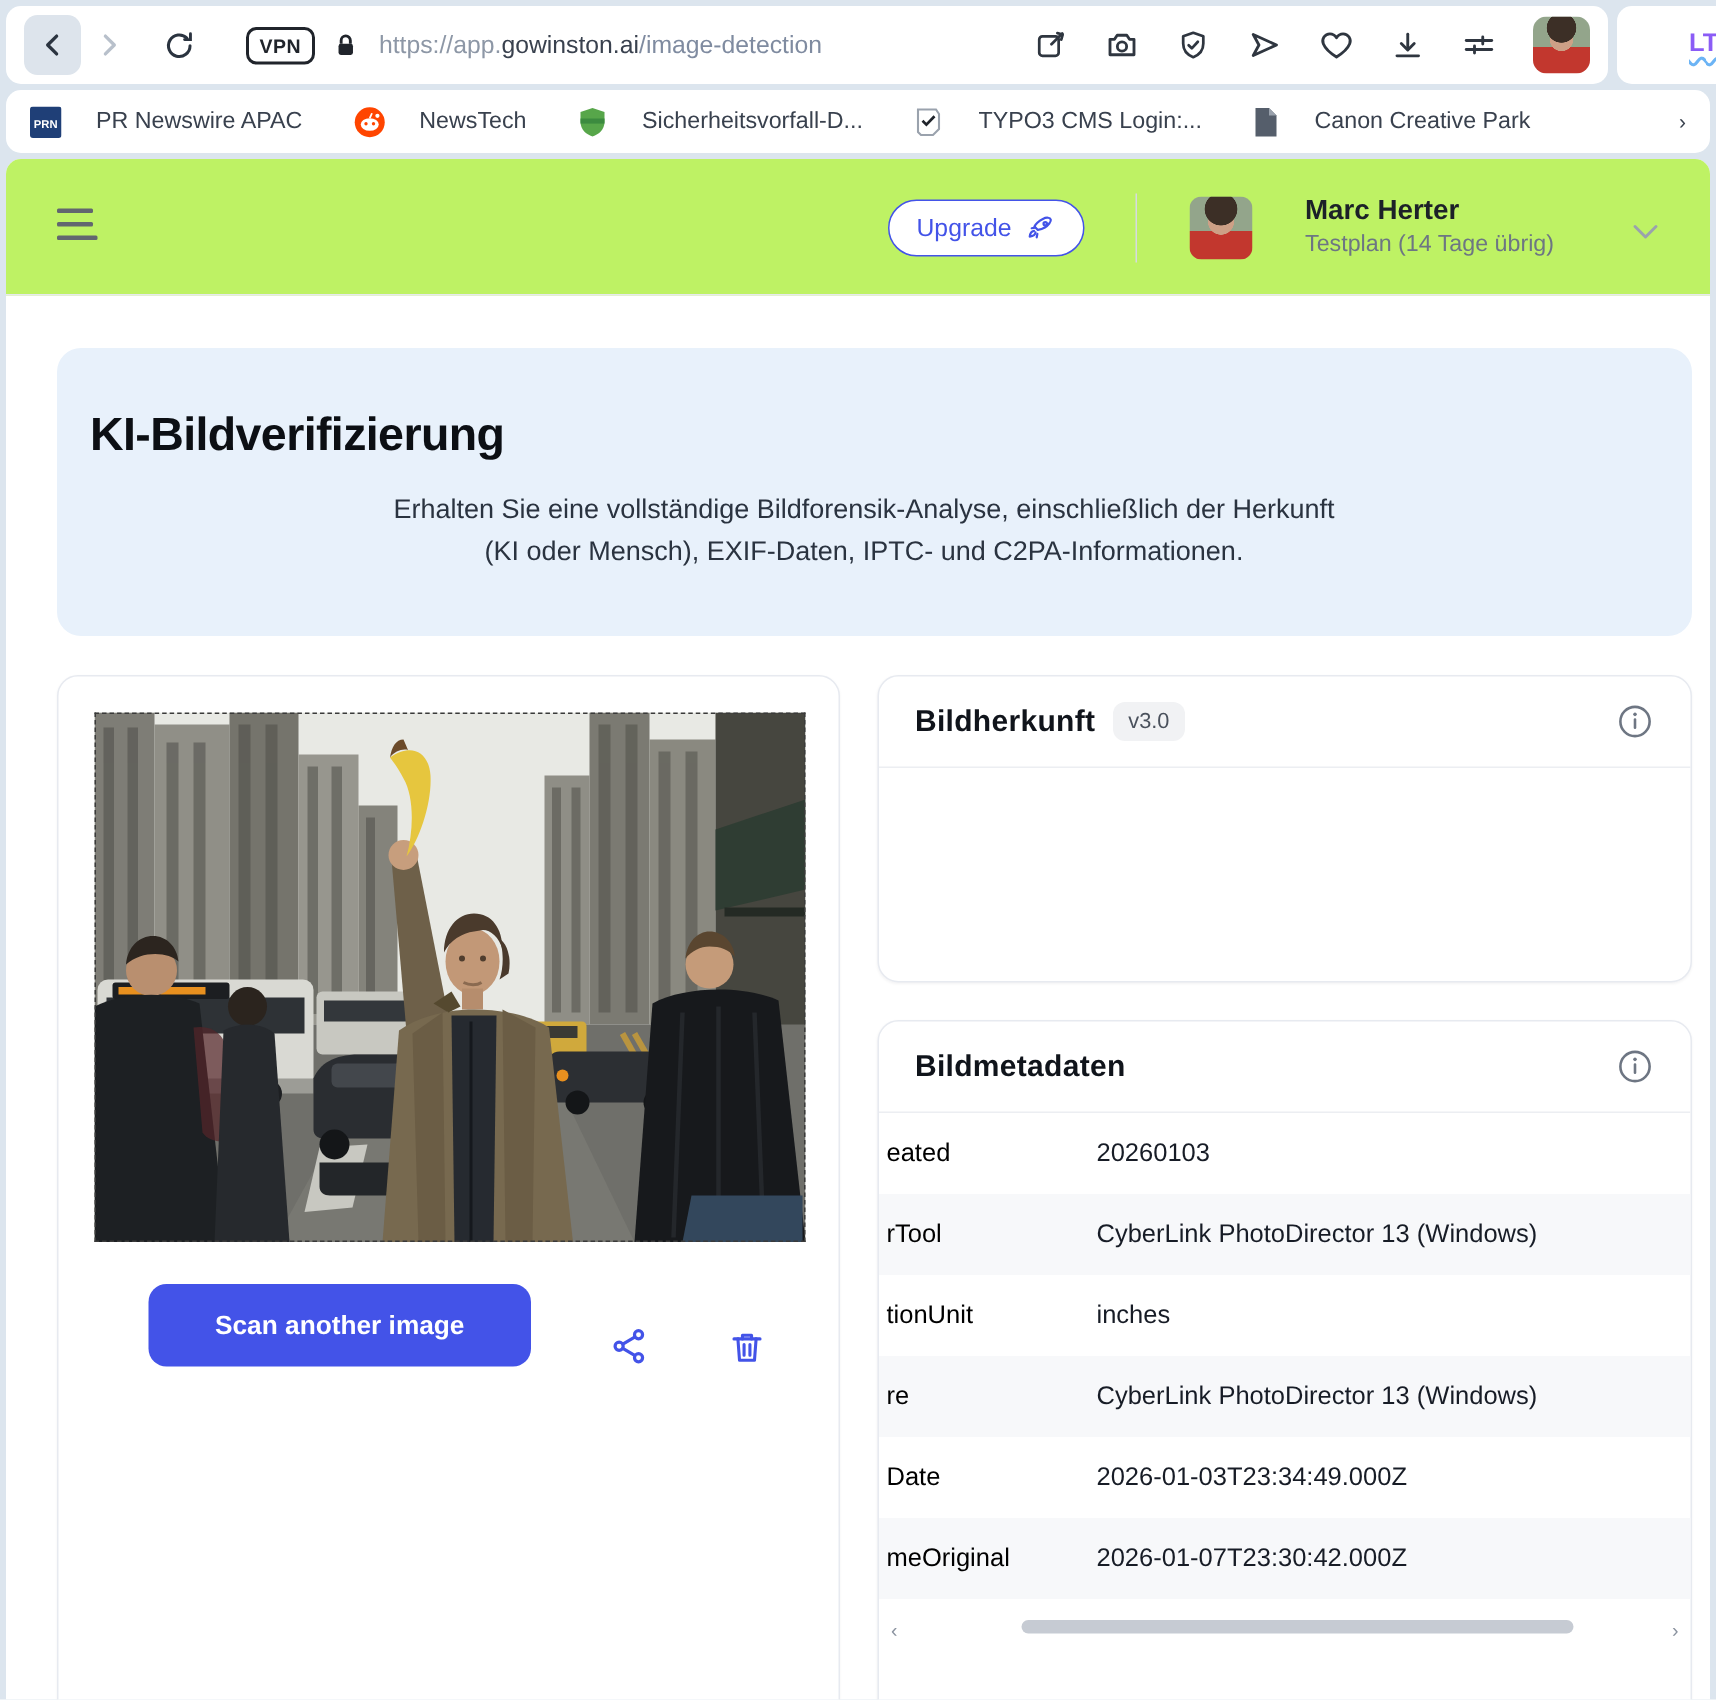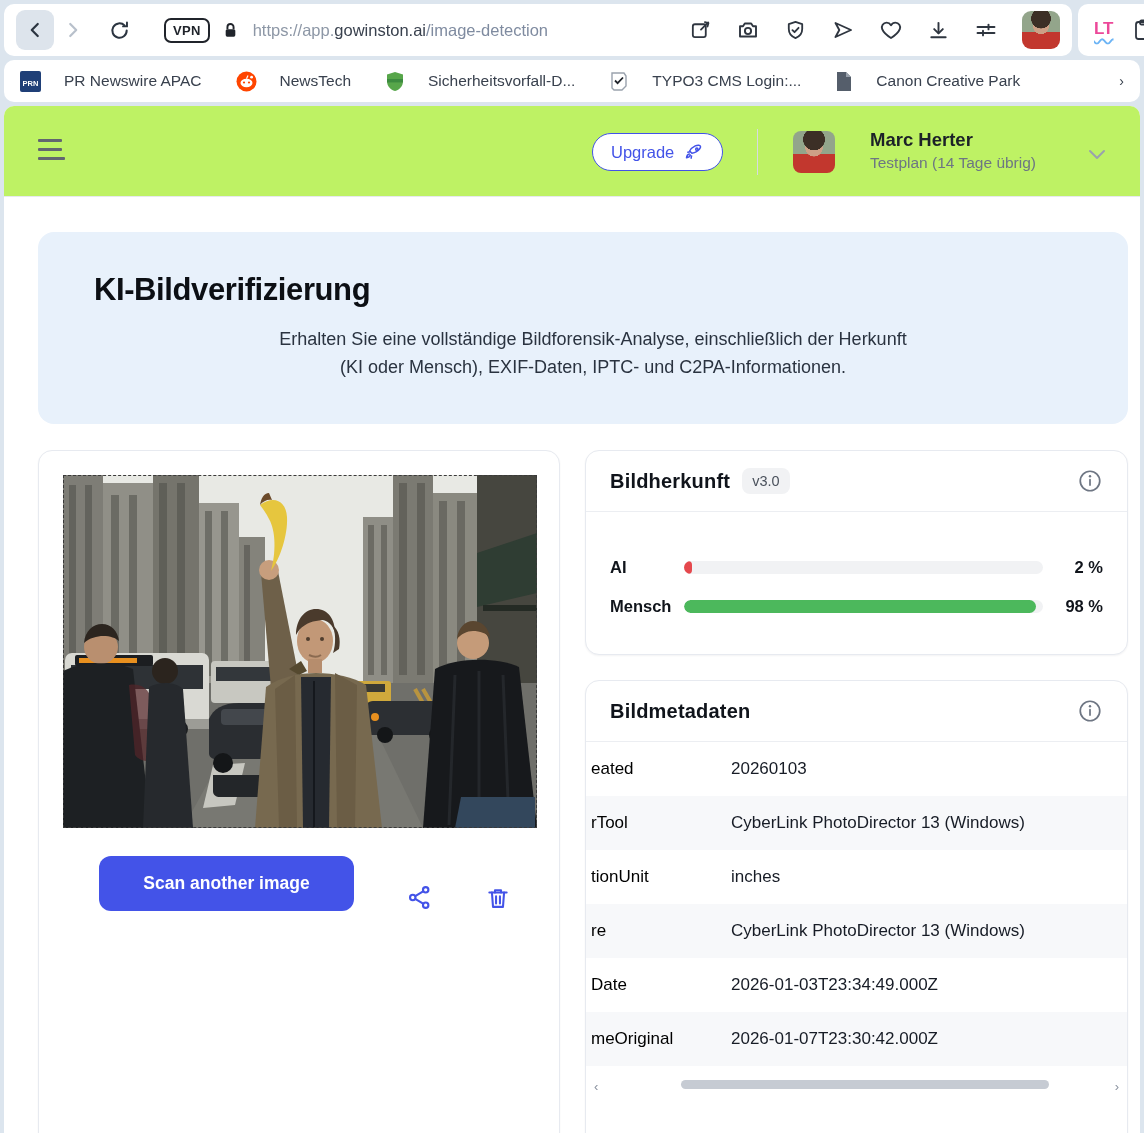--- a/index.html
+++ b/index.html
@@ -15,40 +15,40 @@
   .vpn-badge { border:2px solid #20242b; border-radius:7px; padding:3px 7px; font-size:13px; font-weight:bold; color:#20242b; margin:0 10px 0 26px; letter-spacing:.3px; }
   .url { flex:1; font-size:16.5px; margin-left:12px; white-space:nowrap; overflow:hidden; }
   .url .dim { color:#8d97a6; } .url .host { color:#39414e; } .url .path { color:#7f8ba0; }
   .tb-right { display:flex; align-items:center; gap:24px; margin-left:8px; }
   .avatar { width:38px; height:38px; border-radius:9px; overflow:hidden;
     background:
       radial-gradient(circle at 50% 20%, #3c2f26 0 27%, rgba(0,0,0,0) 28%),
       radial-gradient(circle at 50% 40%, #cda086 0 26%, rgba(0,0,0,0) 27%),
       linear-gradient(#93a58b 0 54%, #c2372e 54% 100%); }
   .ext-panel { position:absolute; left:1078px; top:4px; width:80px; height:52px; background:#ffffff; border-radius:10px; display:flex; align-items:center; gap:20px; padding-left:16px; }
-  .lt-icon { font-weight:800; font-size:17px; color:#ec4899; border-bottom:3px solid transparent;
-    text-decoration:underline wavy #6cb4f5 2px; text-underline-offset:4px; }
+  .lt-icon { font-weight:800; font-size:17px; color:#8b5cf6; border-bottom:3px solid transparent;
+    text-decoration:underline wavy #6cb4f5 2px; text-underline-offset:4px;margin-left:32px; }
   .bookmarks-bar { position:absolute; left:4px; top:60px; width:1136px; height:42px; background:#ffffff; border-radius:10px; display:flex; align-items:center; padding:0 16px; gap:34px; }
   .bm-item { display:flex; align-items:center; gap:23px; font-size:15.5px; color:#39414e; white-space:nowrap; }
   .bm-overflow { margin-left:auto; color:#39414e; font-size:14px; }
 
   
   .page { position:absolute; left:4px; top:106px; width:1136px; height:1027px; background:#ffffff; border-radius:10px 10px 0 0; overflow:hidden; }
   .app-header { position:relative; height:91px; background:#bef264; border-bottom:1px solid #e7e9ee; }
   .hamburger { position:absolute; left:34px; top:33px; width:30px; cursor:pointer; }
   .hamburger span { display:block; height:3px; background:#62666f; margin-bottom:6px; border-radius:1px; }
   .hamburger span:nth-child(1){width:24px;} .hamburger span:nth-child(2){width:24px;} .hamburger span:nth-child(3){width:27px;}
   .upgrade-btn { position:absolute; left:588px; top:27px; height:38px; padding:0 18px; border:1.5px solid #4353e8; border-radius:19px; background:#fff; color:#4353e8; font-size:16.5px; display:flex; align-items:center; gap:9px; }
   .hdr-divider { position:absolute; left:753px; top:23px; width:1px; height:46px; background:#d6dae1; }
   .hdr-avatar { position:absolute; left:789px; top:25px; width:42px; height:42px; border-radius:8px; }
   .user-name { position:absolute; left:866px; top:23px; font-size:18.5px; font-weight:bold; color:#1c2128; }
   .user-plan { position:absolute; left:866px; top:48px; font-size:15.5px; color:#6d7683; }
   .user-chevron { position:absolute; left:1081px; top:36px; }
 
-  .banner { position:absolute; left:34px; top:126px; width:1090px; height:192px; background:#e8f1fb; border-radius:16px; padding:40px 36px 0 56px; }
+  .banner { position:absolute; left:34px; top:126px; width:1090px; height:192px; background:#e8f1fb; border-radius:16px; padding:40px 36px 0 22px; }
   .banner h1 { font-size:31px; font-weight:800; color:#0c0f14; letter-spacing:-.4px; }
   .banner p { margin-top:18px; font-size:18px; color:#2a3340; line-height:1.55;text-align:center; }
 
   .card { background:#ffffff; border:1px solid #e7eaf0; border-radius:14px; box-shadow:0 1px 2px rgba(16,24,40,.05); }
   .left-card { position:absolute; left:34px; top:344px; width:522px; height:740px; padding:24px; }
   .scan-img-wrap { width:474px; height:353px; outline:1.5px dashed #3a3a3a; outline-offset:-1px; }
   .scan-img-wrap svg { display:block; }
   .actions { display:flex; align-items:flex-end; margin-top:28px; }
   .scan-btn { margin-left:36px; width:255px; height:55px; background:#4353e8; border:none; border-radius:12px; color:#ffffff; font-size:17.5px; font-weight:bold; font-family:inherit; }
   .icon-btn { background:none; border:none; margin-left:52px; display:flex; align-items:center; }
@@ -405,36 +405,20 @@
         <span class="panel-title">Bildherkunft</span>
         <span class="version-badge">v3.0</span>
         <button class="info-btn">
           <svg width="26" height="26" viewBox="0 0 24 24" fill="none" stroke="#6e7683" stroke-width="1.6">
               <circle cx="12" cy="12" r="9"></circle>
               <path d="M12 10.8v5" stroke-linecap="round"></path>
               <circle cx="12" cy="7.6" r="1.1" fill="#6e7683" stroke="none"></circle>
             </svg>
         </button>
       </div>
-      <div class="origin-body" id="origin-rows">
-          <div class="bar-row">
-            <span class="bar-label">AI</span>
-            <div class="bar-track">
-              <div class="bar-fill" style="width: 2%; min-width: 8px; background: rgb(229, 72, 77);"></div>
-            </div>
-            <span class="bar-value">2 %</span>
-          </div>
-          <div class="bar-row">
-            <span class="bar-label">Mensch</span>
-            <div class="bar-track">
-              <div class="bar-fill" style="width: 98%; min-width: 8px; background: rgb(76, 184, 92);"></div>
-            </div>
-            <span class="bar-value">98 %</span>
-          </div>
-        </div>
     </div>
 
     <div class="card meta-card">
       <div class="panel-header">
         <span class="panel-title">Bildmetadaten</span>
         <button class="info-btn">
           <svg width="26" height="26" viewBox="0 0 24 24" fill="none" stroke="#6e7683" stroke-width="1.6">
               <circle cx="12" cy="12" r="9"></circle>
               <path d="M12 10.8v5" stroke-linecap="round"></path>
               <circle cx="12" cy="7.6" r="1.1" fill="#6e7683" stroke="none"></circle>

